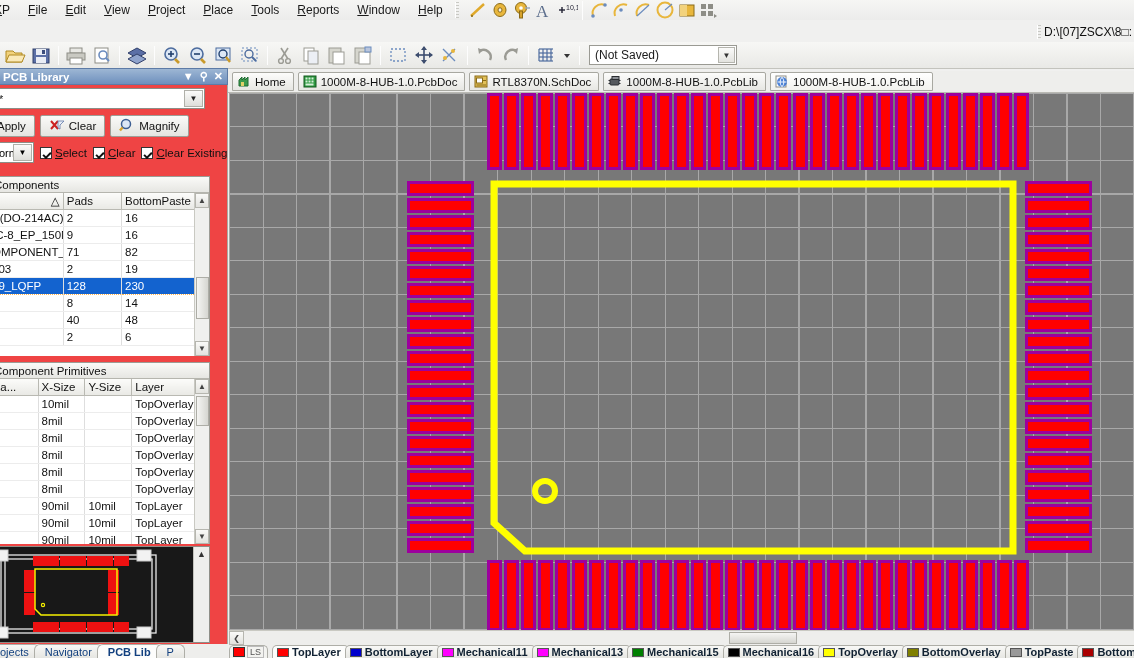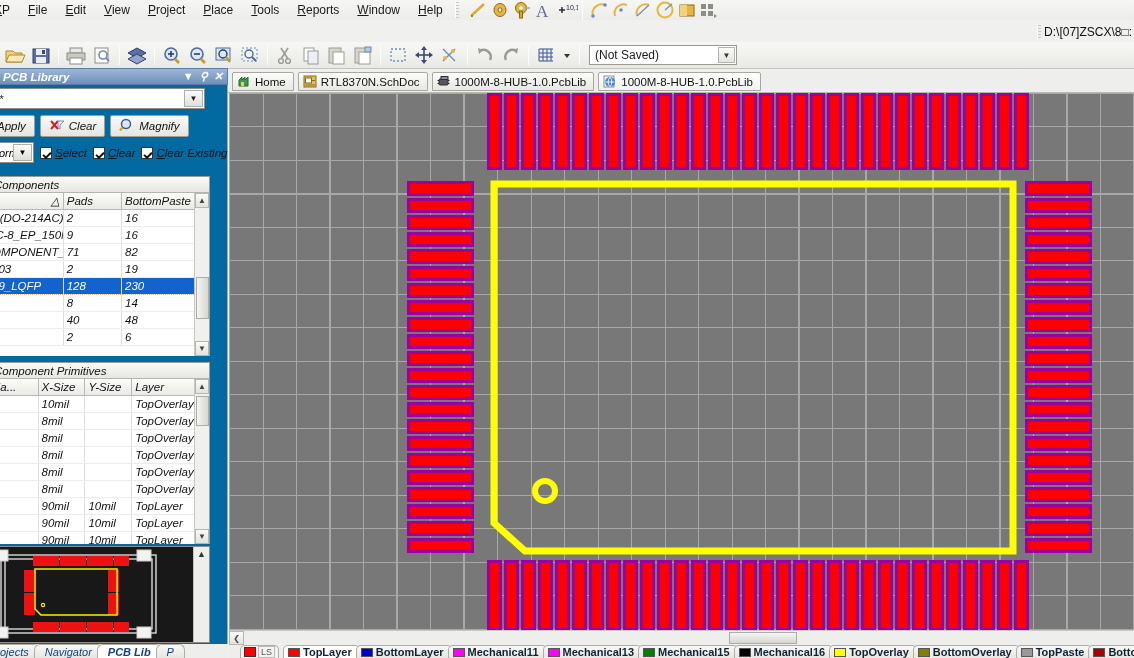--- a/index.html
+++ b/index.html
@@ -75,21 +75,21 @@
     border: 1px solid #a8a8a1; border-radius: 2px 2px 0 0;
     display: flex; align-items: center; gap: 4px; padding: 0 7px 0 4px;
     font-size: 11.5px; color: #111; white-space: nowrap;
   }
   .dtab.active { background: linear-gradient(to bottom,#ffffff,#f2f2ee); }
   .ticon { width: 14px; height: 13px; position: relative; flex: 0 0 14px; }
 
   
   .leftpanel {
     position: absolute; top: 68px; left: 0; width: 228px; height: 590px;
-    background: #0369a1; border-right: 1px solid #a9a9a3; font-style: italic;
+    background: #ef4444; border-right: 1px solid #a9a9a3;
   }
   .panel-title {
     height: 17px; background: linear-gradient(to bottom,#9db6d4,#6e90bd);
     border: 1px solid #5d7ba6; display: flex; align-items: center;
     color: #fff; font-size: 11.5px; font-weight: bold; padding-left: 4px;
     position: relative; margin-left: -28px; padding-left: 30px; width: 256px;
   }
   .pt-btns { position: absolute; right: 4px; top: 1px; display: flex;
              gap: 6px; align-items: center; }
   .pt-btn { color: #fff; font-size: 11px; line-height: 13px; }
@@ -240,21 +240,21 @@
   .ltab {
     height: 13px; display: flex; align-items: center; gap: 3px;
     padding: 0 7px 0 4px; border: 1px solid #aeaea7; border-bottom: none;
     border-radius: 5px 5px 0 0; background: linear-gradient(to bottom,#f8f8f6,#e7e7e3);
     margin-right: -4px; white-space: nowrap; color: #123; font-weight: bold;
   }
   .ltab.active { background: #fdfdfc; }
   .lsw { width: 12px; height: 9px; border: 1px solid #555; flex: 0 0 12px; }
   .lzoom { height: 13px; display:flex; align-items:center; gap:2px;
            padding: 0 3px; border:1px solid #aeaea7; border-bottom:none;
-           border-radius: 5px 5px 0 0; background:#f3f3f0; margin-right: 4px; margin-left: 11px; }
+           border-radius: 5px 5px 0 0; background:#f3f3f0; margin-right: 4px; }
 </style>
 </head>
 <body>
 
 <div id="app">
 
   <div class="menubar">
     <div class="menuitem clip">XP</div>
     <div class="menuitem">File</div>
     <div class="menuitem">Edit</div>
@@ -509,20 +509,37 @@
 
   <div class="doctabs">
     <div class="dtab">
       <span class="ticon">
         <svg width="14" height="13" viewBox="0 0 14 13">
             <path d="M2 11 V5 l3-3 v3 l3-3 v3 l3-3 v9z" fill="#3b9a4e" stroke="#1f6b30"></path>
             <rect x="4" y="7" width="3" height="4" fill="#e0d06a"></rect>
           </svg>
       </span>
       <span>Home</span>
+    </div>
+    <div class="dtab">
+      <span class="ticon">
+        <svg width="14" height="13" viewBox="0 0 14 13">
+            <rect x="1" y="1" width="12" height="11" fill="#2f9a42" stroke="#14581f"></rect>
+            <g fill="#d7f0d9">
+              <rect x="2.5" y="2.5" width="2" height="2"></rect>
+              <rect x="5.5" y="2.5" width="2" height="2"></rect>
+              <rect x="8.5" y="2.5" width="2" height="2"></rect>
+              <rect x="2.5" y="5.5" width="2" height="2"></rect>
+              <rect x="5.5" y="5.5" width="2" height="2"></rect>
+              <rect x="8.5" y="5.5" width="2" height="2"></rect>
+              <rect x="2.5" y="8.5" width="8" height="2"></rect>
+            </g>
+          </svg>
+      </span>
+      <span>1000M-8-HUB-1.0.PcbDoc</span>
     </div>
     <div class="dtab">
       <span class="ticon">
         <svg width="14" height="13" viewBox="0 0 14 13">
             <rect x="1" y="1" width="12" height="11" fill="#e2c15a" stroke="#8a6a17"></rect>
             <rect x="2.5" y="3" width="6" height="5" fill="#fff" stroke="#8a6a17"></rect>
             <line x1="8.5" y1="5.5" x2="12" y2="5.5" stroke="#8a6a17"></line>
             <line x1="2.5" y1="10" x2="12" y2="10" stroke="#8a6a17"></line>
           </svg>
       </span>

